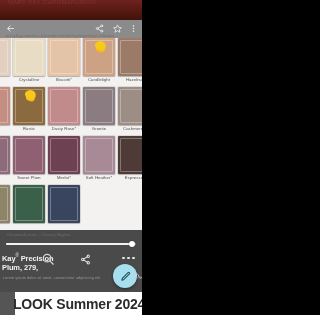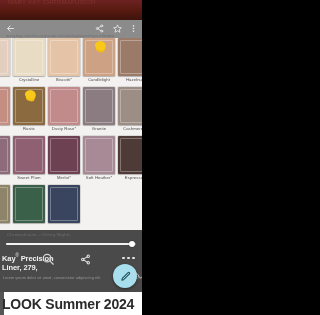--- a/index.html
+++ b/index.html
@@ -130,21 +130,21 @@
     box-shadow:0 1px 3px rgba(0,0,0,.45);
   }
   .fab svg{display:block;}
   .squiggle{
     position:absolute;left:130px;top:268px;width:14px;height:12px;
     color:#d0d0d0;
   }
 
   
   .bottom{
-    position:absolute;left:4px;top:292px;width:142px;height:23px;
+    position:absolute;left:15px;top:292px;width:142px;height:23px;
     background:#fff;display:flex;align-items:center;
   }
   .bottom-text{
     font-size:14px;font-weight:bold;color:#2b2b2b;white-space:nowrap;
     letter-spacing:-.2px;margin-left:-2px;
   }
 </style>
 </head>
 <body>
 
@@ -289,21 +289,21 @@
     <div class="cc-text">Chromafusion - Cherry Nights</div>
 
     <div class="seek">
       <div class="seek-track"></div>
       <div class="seek-fill" id="seek-fill" style="width: 97%;"></div>
       <div class="seek-thumb" id="seek-thumb" style="left: calc(97% - 3px);"></div>
     </div>
 
     <div class="vid-title">
       <span>Kay</span><span class="sup">®</span><span> Precision</span><br>
-      <span>Liner, 279,</span>
+      <span>Plum, 279,</span>
     </div>
 
     <div class="zoom-icon">
       <svg width="14" height="14" viewBox="0 0 24 24" fill="none" stroke="currentColor" stroke-width="2" stroke-linecap="round">
         <circle cx="10.5" cy="10.5" r="6.5"></circle>
           <line x1="15.5" y1="15.5" x2="21" y2="21"></line>
       </svg>
     </div>
 
     <div class="pl-share">

